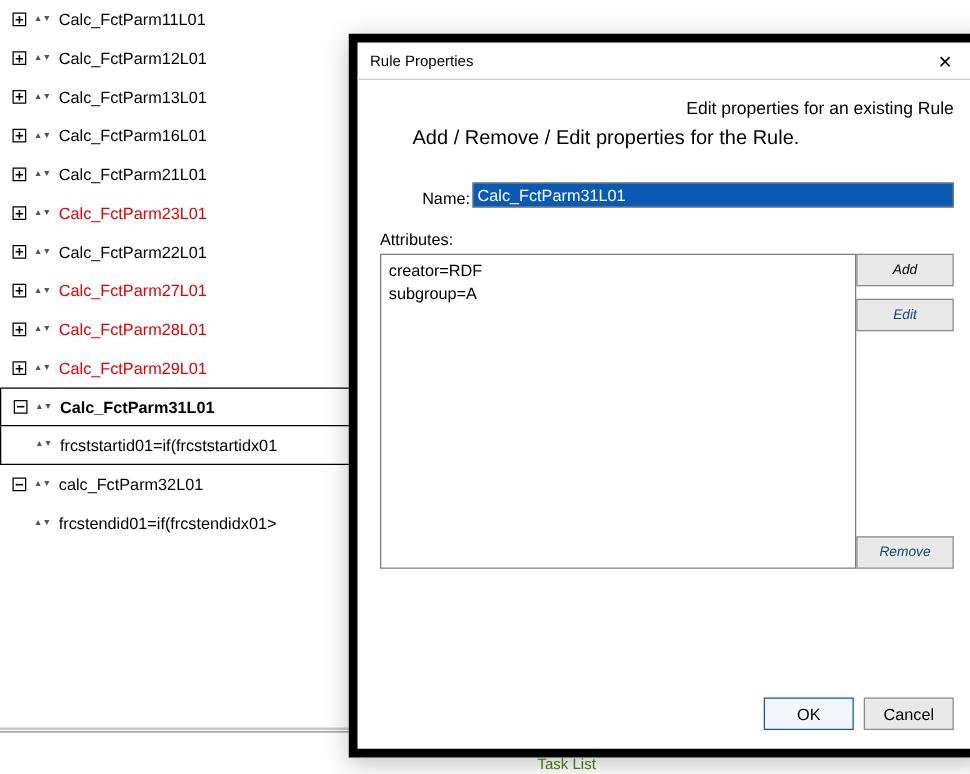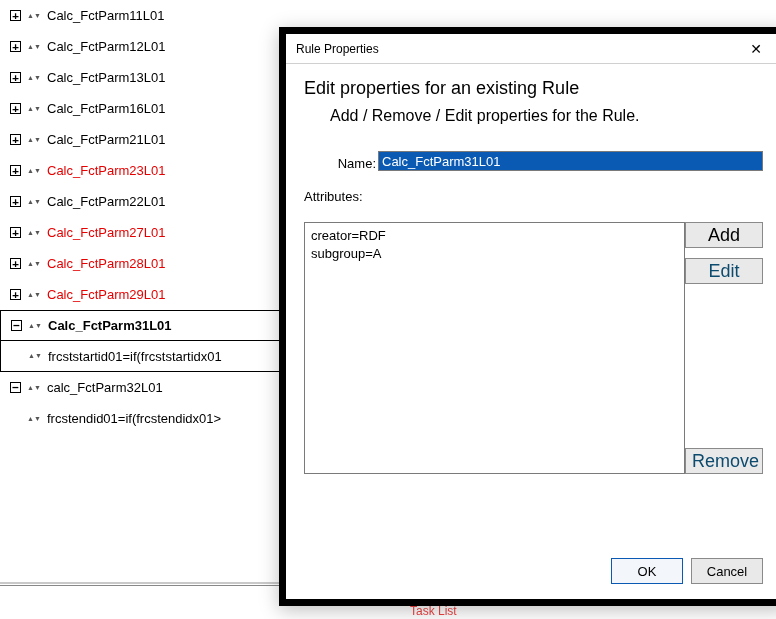--- a/index.html
+++ b/index.html
@@ -82,23 +82,23 @@
   }
   .tree-child .lbl { white-space: nowrap; }
   .tree-sep {
     border-top: 2px solid #c9c9c9;
     border-bottom: 1px solid #888;
     margin-top: 148px;
     height: 4px;
   }
   .tasklist {
     position: absolute;
-    left: 410px;
+    left: 430px;
     top: 604px;
-    color: #ef4444;
+    color: #4d7c0f;
     font-size: 12px;
   }
   .right-rail {
     position: absolute;
     right: 0;
     top: 341px;
     width: 6px;
     height: 80px;
   }
   .right-rail span { display:block; font-size:12px; }
@@ -131,21 +131,21 @@
     display: flex;
     align-items: center;
     justify-content: center;
     font-size: 14px;
   }
   .dlg-body {
     padding: 14px 18px 12px 18px;
     flex: 1;
     position: relative;
   }
-  .dlg-heading { font-size: 18px; margin-bottom: 8px; }
+  .dlg-heading { font-size: 14px; margin-bottom: 8px; text-align: right; }
   .dlg-subheading { font-size: 16px; margin-left: 26px; margin-bottom: 26px; }
   .form-row {
     display: flex;
     align-items: flex-end;
     margin-bottom: 2px;
   }
   .form-row label {
     width: 74px;
     text-align: right;
     font-size: 13px;
@@ -155,21 +155,21 @@
     flex: 1;
     height: 20px;
     border: 1px solid #7a7a7a;
     font-size: 13px;
     padding: 0 3px;
   }
   .form-row input.sel {
     background: #0a5ab4;
     color: #fff;
   }
-  .attr-label { font-size: 13px; margin-top: 18px; margin-bottom: 18px; }
+  .attr-label { font-size: 13px; margin-top: 18px; margin-bottom: 4px; }
   .attr-area {
     display: flex;
   }
   .attr-list {
     flex: 1;
     height: 252px;
     border: 1px solid #7a7a7a;
     padding: 4px 6px;
     font-size: 13px;
     line-height: 1.4;
@@ -178,21 +178,22 @@
   .attr-buttons {
     width: 78px;
     display: flex;
     flex-direction: column;
     gap: 10px;
   }
   .attr-buttons button {
     height: 26px;
     border: 1px solid #8a8a8a;
     background: #e9e9e9;
-    font-size: 18px;
+    font-size: 11px;
+    font-style: italic;
   }
   .attr-buttons button:disabled { color: #0c4a6e; }
   .attr-buttons .spacer { flex: 1; }
   .dlg-footer {
     height: 48px;
     display: flex;
     align-items: center;
     justify-content: flex-end;
     gap: 8px;
     padding: 0 18px 8px 0;

